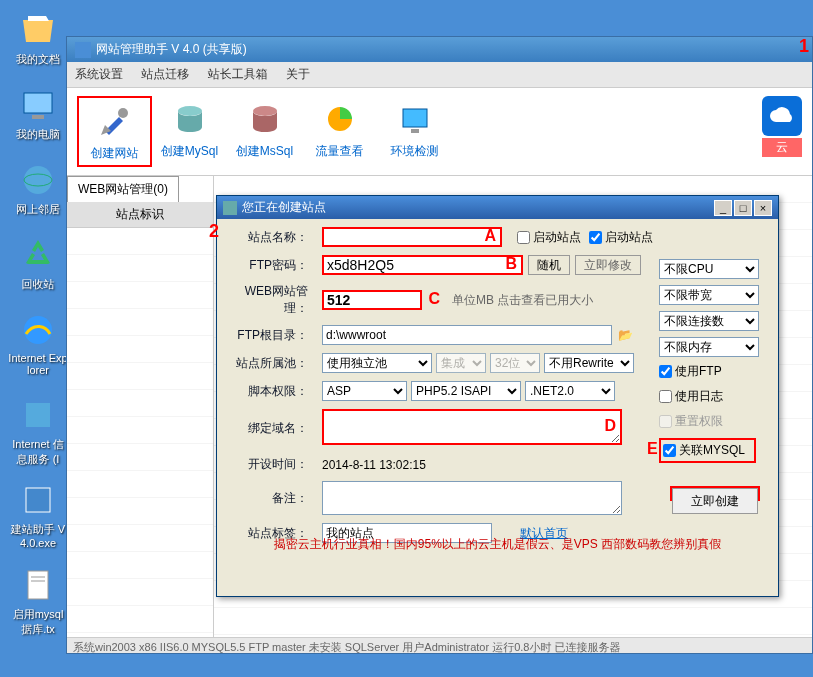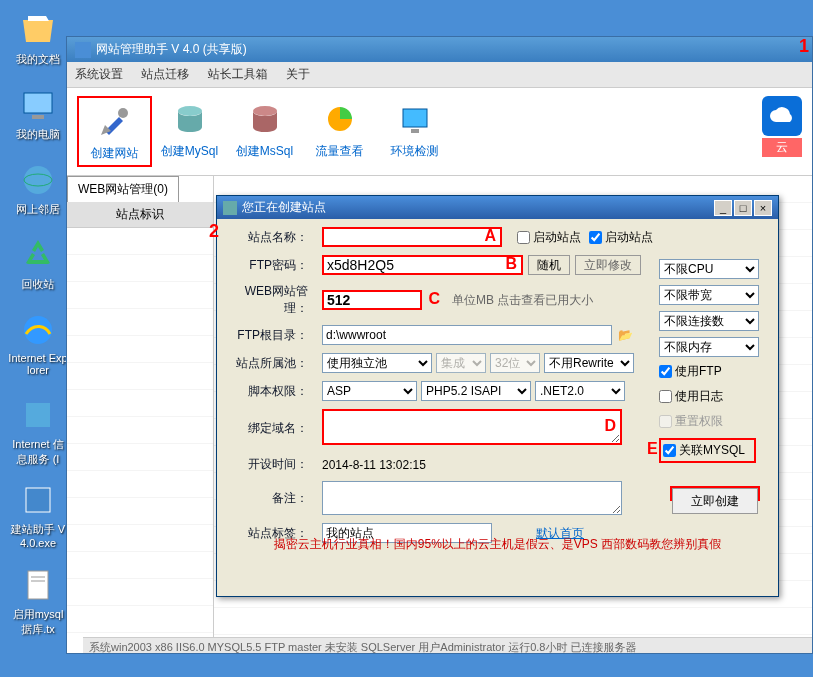--- a/index.html
+++ b/index.html
@@ -21,21 +21,21 @@
 .search-input{width:120px;height:22px;border:1px solid #999;padding:0 4px;}
 .search-btn{width:24px;height:22px;background:#0a84d8;color:#fff;display:flex;align-items:center;justify-content:center;}
 .cloud-icon{width:40px;height:40px;background:#0a6ed8;border-radius:6px;display:flex;align-items:center;justify-content:center;color:#fff;font-size:20px;}
 .tab{padding:4px 10px;border:1px solid #999;border-bottom:none;background:#f0f0f0;margin-right:2px;}
 .tab.active{background:#fff;}
 .left-panel{width:147px;border-right:1px solid #ccc;}
 .left-panel .hdr{background:#e0e0e0;padding:4px;text-align:center;border-bottom:1px solid #ccc;}
 .content-area{display:flex;height:470px;}
 .right-panel{flex:1;background:#fff;}
 .grid-lines{height:420px;background:repeating-linear-gradient(#fff,#fff 26px,#f4f4f4 26px,#f4f4f4 27px);}
-.status{position:absolute;bottom:0;left:16px;right:0;padding:2px 6px;background:#e8e8e8;color:#666;height:16px;font-size:11px;border-top:1px solid #ccc;}
+.status{position:absolute;bottom:0;left:0;right:0;padding:2px 6px;background:#e8e8e8;color:#666;height:16px;font-size:11px;border-top:1px solid #ccc;}
 
 .dialog{position:absolute;left:216px;top:195px;width:563px;height:402px;background:#ece9d8;border:1px solid #003c74;box-shadow:2px 2px 6px rgba(0,0,0,0.4);}
 .dlg-title{background:linear-gradient(#4a8edb,#2a5ea8);color:#fff;padding:3px 6px;display:flex;align-items:center;}
 .dlg-title .ic{width:14px;height:14px;background:#6aa;margin-right:5px;}
 .dlg-title .btns{margin-left:auto;display:flex;}
 .dlg-title .wbtn{width:18px;height:16px;background:#d4d0c8;border:1px solid #fff;color:#000;text-align:center;line-height:14px;margin-left:2px;font-size:11px;}
 .dlg-body{padding:8px 10px;position:relative;}
 .frow{display:flex;align-items:center;margin-bottom:8px;}
 .flabel{width:95px;text-align:right;color:#0f172a;padding-right:14px;}
 .finput{height:20px;border:1px solid #7f9db9;background:#fff;padding:0 3px;}
@@ -233,21 +233,21 @@
     <div class="frow">
       <div class="flabel">站点所属池：</div>
       <select class="fsel" style="width:110px"><option>使用独立池</option></select>
       <select class="fsel" style="width:50px;margin-left:4px;color:#999" disabled=""><option>集成</option></select>
       <select class="fsel" style="width:50px;margin-left:4px;color:#999" disabled=""><option>32位</option></select>
       <select class="fsel" style="width:90px;margin-left:4px"><option>不用Rewrite</option></select>
     </div>
 
     <div class="frow">
       <div class="flabel">脚本权限：</div>
-      <select class="fsel" style="width:95px"><option>ASP</option></select>
+      <select class="fsel" style="width:85px"><option>ASP</option></select>
       <select class="fsel" style="width:110px;margin-left:4px"><option>PHP5.2 ISAPI</option></select>
       <select class="fsel" style="width:90px;margin-left:4px"><option>.NET2.0</option></select>
     </div>
 
     <div class="frow">
       <div class="flabel">绑定域名：</div>
       <div style="position:relative"><textarea class="finput redbox" style="width: 300px; height: 36px;"></textarea><span class="marker" style="right:6px;top:8px">D</span></div>
     </div>
 
     <div class="frow">
@@ -256,21 +256,21 @@
     </div>
 
     <div class="frow">
       <div class="flabel">备注：</div>
       <textarea class="finput" style="width: 300px; height: 34px;"></textarea>
     </div>
 
     <div class="frow">
       <div class="flabel">站点标签：</div>
       <input class="finput" style="width: 170px;" value="我的站点">
-      <a style="margin-left:44px;color:#06c;text-decoration:underline">默认首页</a>
+      <a style="margin-left:28px;color:#06c;text-decoration:underline">默认首页</a>
     </div>
 
     <div class="right-opts">
       <select class="fsel"><option>不限CPU</option></select>
       <select class="fsel"><option>不限带宽</option></select>
       <select class="fsel"><option>不限连接数</option></select>
       <select class="fsel"><option>不限内存</option></select>
       <label class="chk-lbl">
           <input type="checkbox" checked="" style="">
           <span>使用FTP</span>

